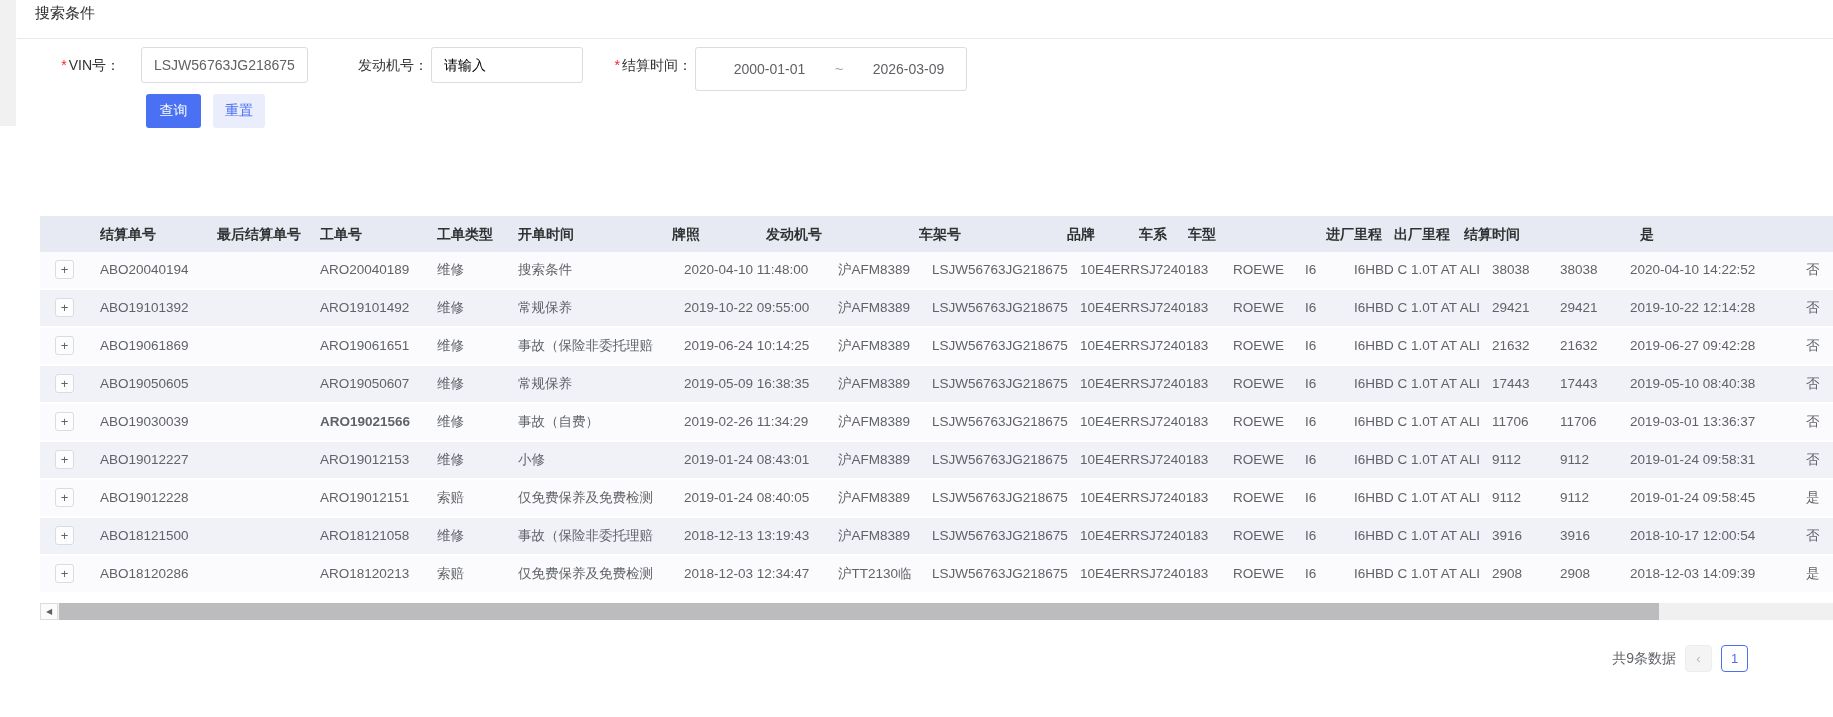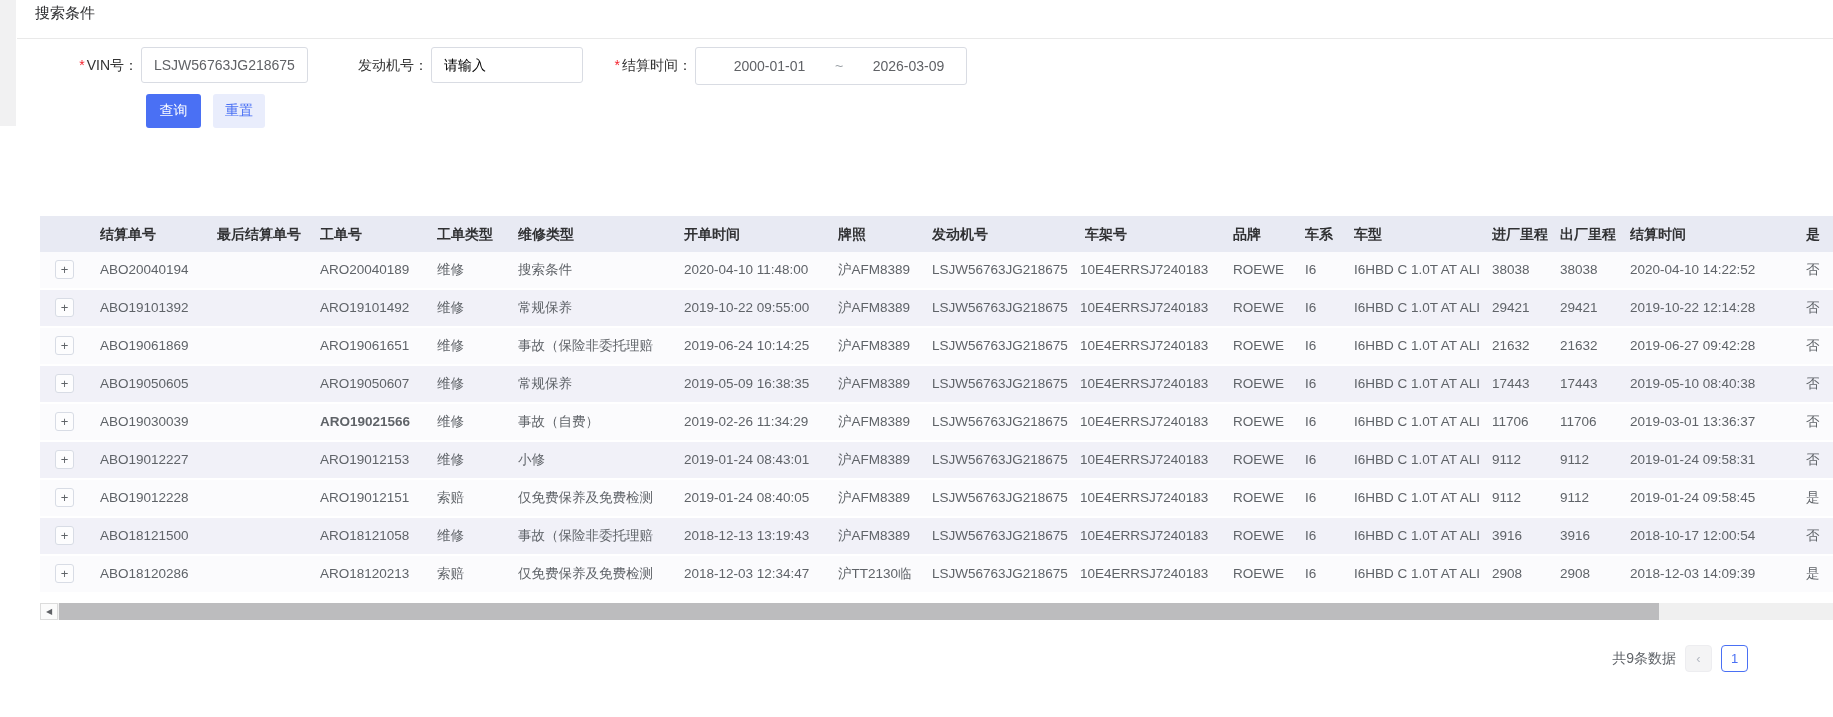--- a/index.html
+++ b/index.html
@@ -9,26 +9,26 @@
   .page-title{position:absolute;left:35px;top:4px;font-size:15px;color:#303133;}
   .divider{position:absolute;left:17px;right:0;top:38px;height:1px;background:#e9e9e9;}
 
   
   .f-label{position:absolute;top:47px;height:36px;line-height:36px;font-size:14px;color:#333;text-align:right;}
   .req{color:#f5222d;margin-right:2px;}
   .f-input{position:absolute;top:47px;height:36px;line-height:34px;box-sizing:border-box;
            border:1px solid #d9dce3;border-radius:3px;background:#fff;font-size:14px;color:#606266;
            padding:0 12px;white-space:nowrap;overflow:hidden;}
   .placeholder{color:#000000;}
-  .lbl-vin{left:55px;width:83px;}
+  .lbl-vin{left:37px;width:83px;}
   .inp-vin{left:141px;width:167px;}
   .lbl-engine{left:338px;width:90px;}
   .inp-engine{left:431px;width:152px;}
   .lbl-settle{left:592px;width:100px;}
-  .daterange{position:absolute;left:695px;top:47px;width:272px;height:38px;box-sizing:border-box;
+  .daterange{position:absolute;left:695px;top:47px;width:272px;height:44px;box-sizing:border-box;
              border:1px solid #d9dce3;border-radius:3px;background:#fff;display:flex;align-items:center;
              font-size:14px;color:#606266;padding-left:16px;}
   .daterange span{flex:1;text-align:center;}
   .daterange .sep{flex:0 0 24px;color:#9aa0a6;}
   .btn{position:absolute;top:94px;height:34px;border:none;border-radius:3px;font-size:14px;
        cursor:pointer;font-family:inherit;}
   .btn-query{left:146px;width:55px;background:#4a70f4;color:#ffffff;}
   .btn-reset{left:213px;width:52px;background:#e9edfc;color:#4a70f4;}
 
   
@@ -84,21 +84,20 @@
   <button class="btn btn-reset">重置</button>
 
   <div class="table-wrap">
     <div class="tbl">
       <div class="thead" id="thead">
           <div class="cell" style="width: 60px;"></div>
           <div class="cell" style="width: 117px;">结算单号</div>
           <div class="cell" style="width: 103px;">最后结算单号</div>
           <div class="cell" style="width: 117px;">工单号</div>
           <div class="cell" style="width: 81px;">工单类型</div>
-          <div class="cell" style="width: 166px;">维修类型</div>
           <div class="cell" style="width: 154px;">开单时间</div>
           <div class="cell" style="width: 94px;">牌照</div>
           <div class="cell" style="width: 153px;">发动机号</div>
           <div class="cell" style="width: 148px;">车架号</div>
           <div class="cell" style="width: 72px;">品牌</div>
           <div class="cell" style="width: 49px;">车系</div>
           <div class="cell" style="width: 138px;">车型</div>
           <div class="cell" style="width: 68px;">进厂里程</div>
           <div class="cell" style="width: 70px;">出厂里程</div>
           <div class="cell" style="width: 176px;">结算时间</div>

